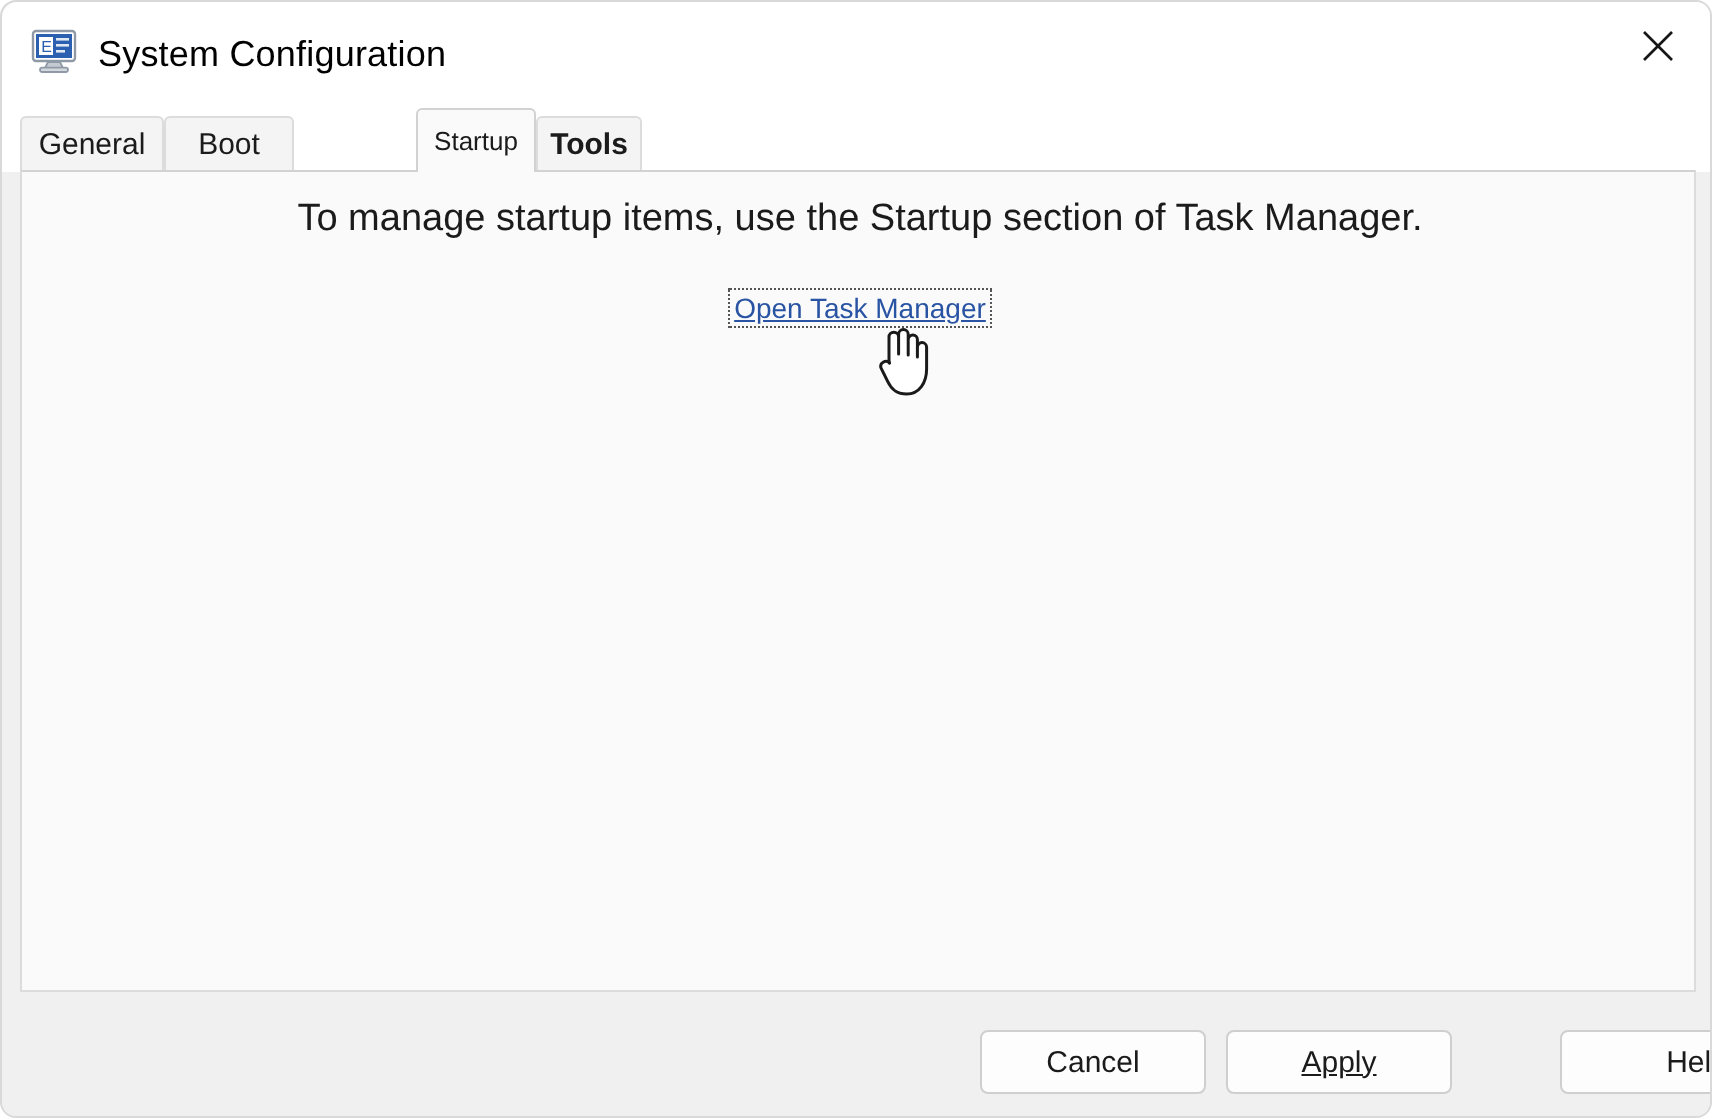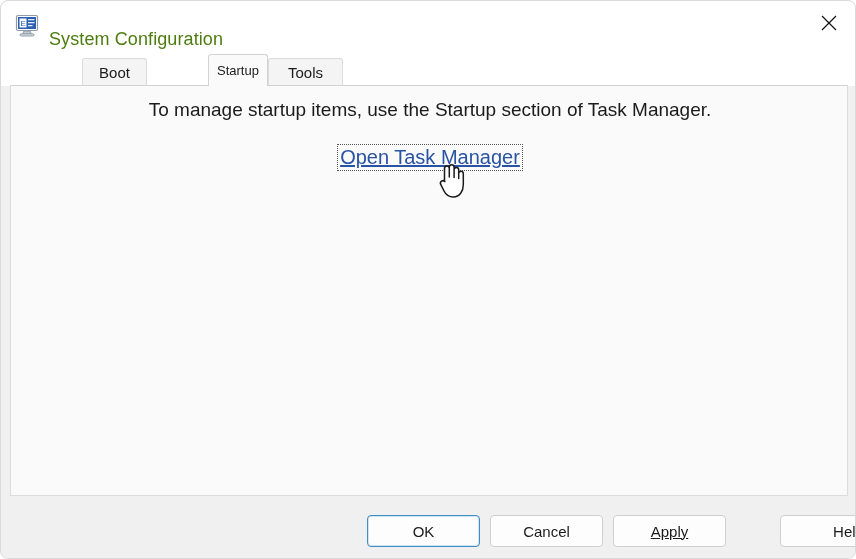--- a/index.html
+++ b/index.html
@@ -35,23 +35,23 @@
     background: #ffffff;
     border-radius: 8px 8px 0 0;
   }
   #title-icon {
     position: absolute;
     left: 14px; top: 13px;
     width: 26px; height: 24px;
   }
   #title-text {
     position: absolute;
-    left: 48px; top: 28px;
+    left: 48px; top: 16px;
     font-size: 18px;
-    color: #4d7c0f;
+    color: #000000;
     font-family: "Liberation Sans", sans-serif;
     letter-spacing: 0.1px;
     white-space: nowrap;
   }
   #close-button {
     position: absolute;
     right: 0px; top: 0px;
     width: 56px; height: 44px;
     display: flex;
     align-items: center;
@@ -116,21 +116,21 @@
   }
   #link-wrap {
     position: absolute;
     left: 0; top: 59px;
     width: 838px;
     text-align: center;
   }
   #tm-link {
     display: inline-block;
     padding: 1px 2px;
-    font-size: 20px;
+    font-size: 14px;
     color: #2953a3;
     text-decoration: underline;
     outline: 1px dotted #555;
     cursor: pointer;
   }
 
   
   #cursor {
     position: absolute;
     left: 432px; top: 158px;
@@ -193,27 +193,30 @@
 
     <div id="close-button">
       <svg width="22" height="22" viewBox="0 0 22 22">
         <line x1="4" y1="4" x2="18" y2="18" stroke="#161616" stroke-width="1.3"></line>
         <line x1="18" y1="4" x2="4" y2="18" stroke="#161616" stroke-width="1.3"></line>
       </svg>
     </div>
   </div>
 
   <div id="tabstrip">
+    <div class="tab" style="left:9px;width:72px;">
+      <span>General</span>
+    </div>
     <div class="tab" style="left:81px;width:65px;">
       <span>Boot</span>
     </div>
     <div class="tab selected" style="left:207px;width:60px;">
       <span>Startup</span>
     </div>
-    <div class="tab" style="left:267px;width:75px;">
+    <div class="tab" style="left:267px;width:53px;font-weight:bold;">
       <span>Tools</span>
     </div>
   </div>
 
   <div id="tabpanel">
 
     <div id="info-text">To manage startup items, use the Startup section of Task Manager.</div>
 
     <div id="link-wrap">
       <span id="tm-link">Open Task Manager</span>
@@ -225,23 +228,20 @@
     <svg width="34" height="40" viewBox="0 0 34 40">
       <path d="M11.5 21.5 V9.5 a2.4 2.4 0 0 1 4.8 0 V18 V8.2 a2.4 2.4 0 0 1 4.8 0 V18.5 V10.8
                a2.3 2.3 0 0 1 4.6 0 V19.5 V14.6 a2.3 2.3 0 0 1 4.6 0 V25.5
                c0 6.8 -3.6 12.5 -10 12.5 c-5.2 0 -7.6 -2.4 -9.4 -6.2
                l-3.3 -6.6 a2.5 2.5 0 0 1 4.2 -2.6 z" fill="#ffffff" stroke="#1a1a1a" stroke-width="1.5" stroke-linejoin="round"></path>
     </svg>
   </div>
 
   <div id="buttonbar">
 
-    <div class="dlgbtn default" style="left:366px;width:113px;">
-      <span>OK</span>
-    </div>
 
     <div class="dlgbtn" style="left:489px;width:113px;">
       <span>Cancel</span>
     </div>
 
     <div class="dlgbtn" style="left:612px;width:113px;">
       <span class="accel">Apply</span>
     </div>
 
     <div class="dlgbtn" style="left:735px;width:137px;margin-left:44px;">

